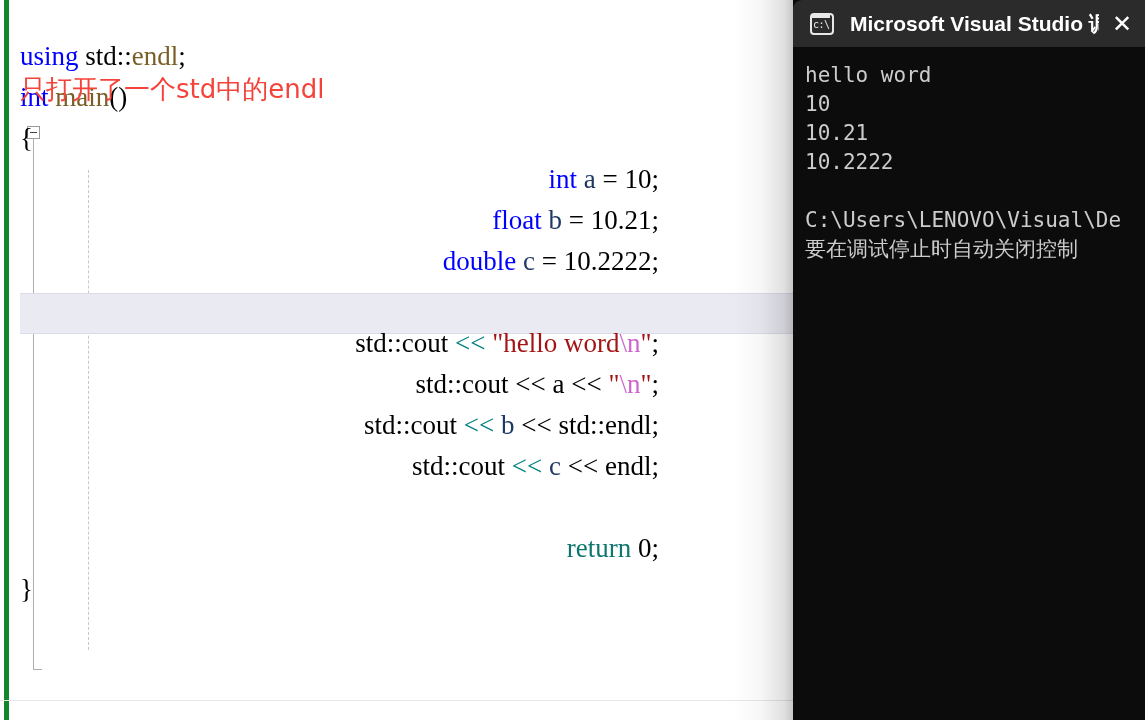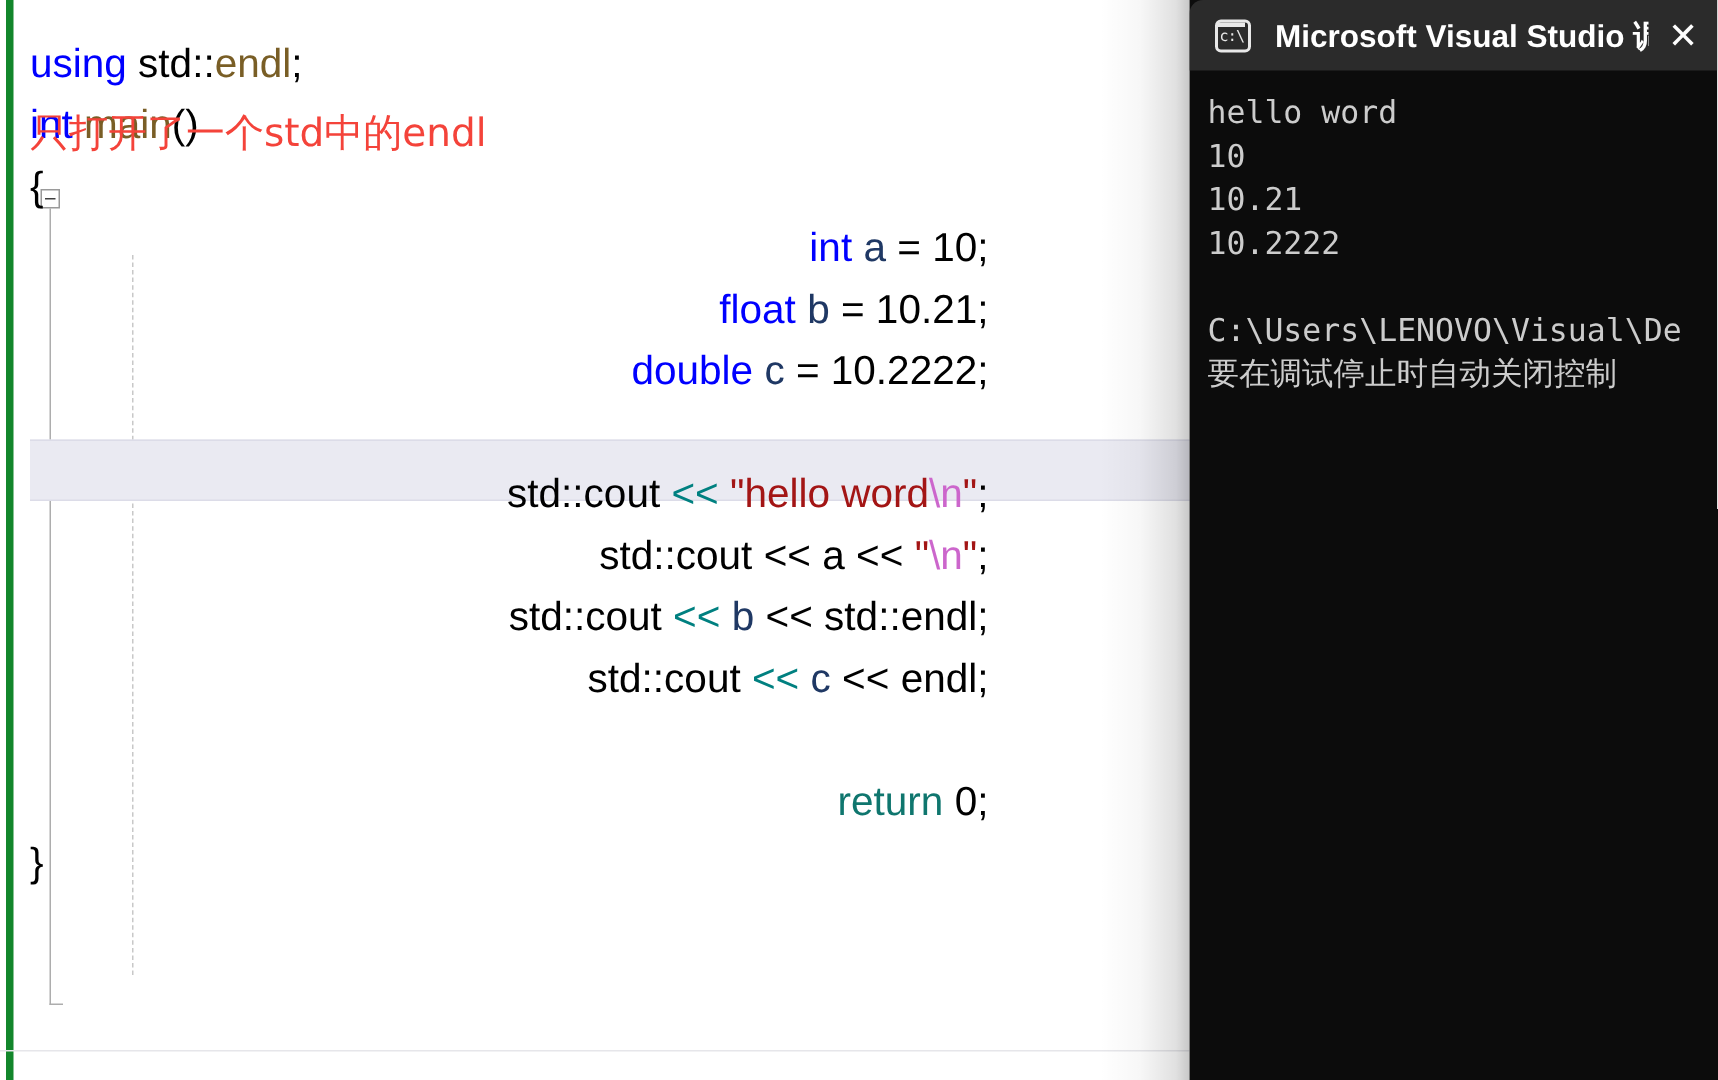--- a/index.html
+++ b/index.html
@@ -87,22 +87,22 @@
     height: 41px;
     background: #eaeaf2;
     border-top: 1px solid #dcdce8;
     border-bottom: 1px solid #dcdce8;
   }
 
   #code {
     position: absolute;
     left: 0; top: 0;
     width: 659px;
-    padding: 22px 0 0 0;
-    font-family: Liberation Sans, sans-serif;
+    padding: 36px 0 0 0;
+    font-family: Liberation Serif, serif;
     font-size: 27px;
     line-height: 41px;
     white-space: pre;
     color: #000000;
   }
   .ln { position: relative; height: 41px; padding-left: 20px; }
   .ind1 { padding-left: 100px; text-align: right; }
 
   .kw   { color: #0000ff; }   
   .ctl  { color: #0f766e; }   

